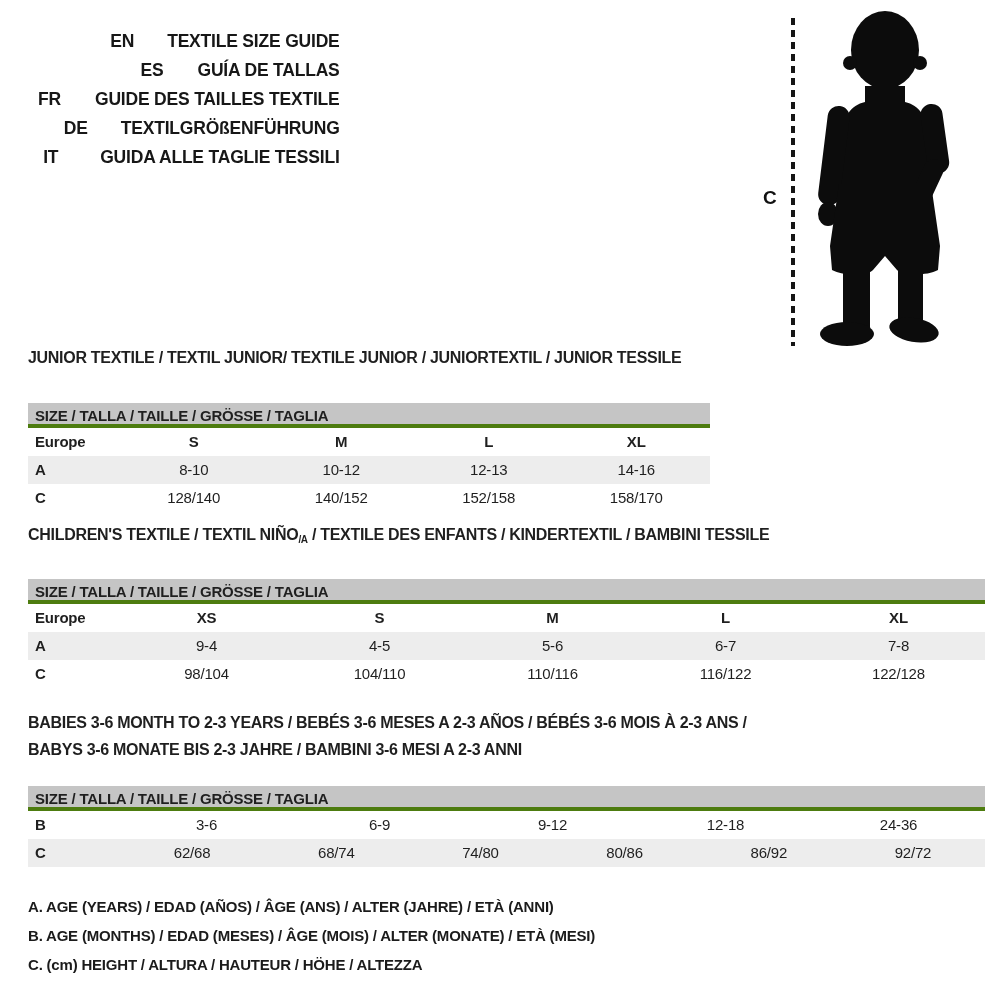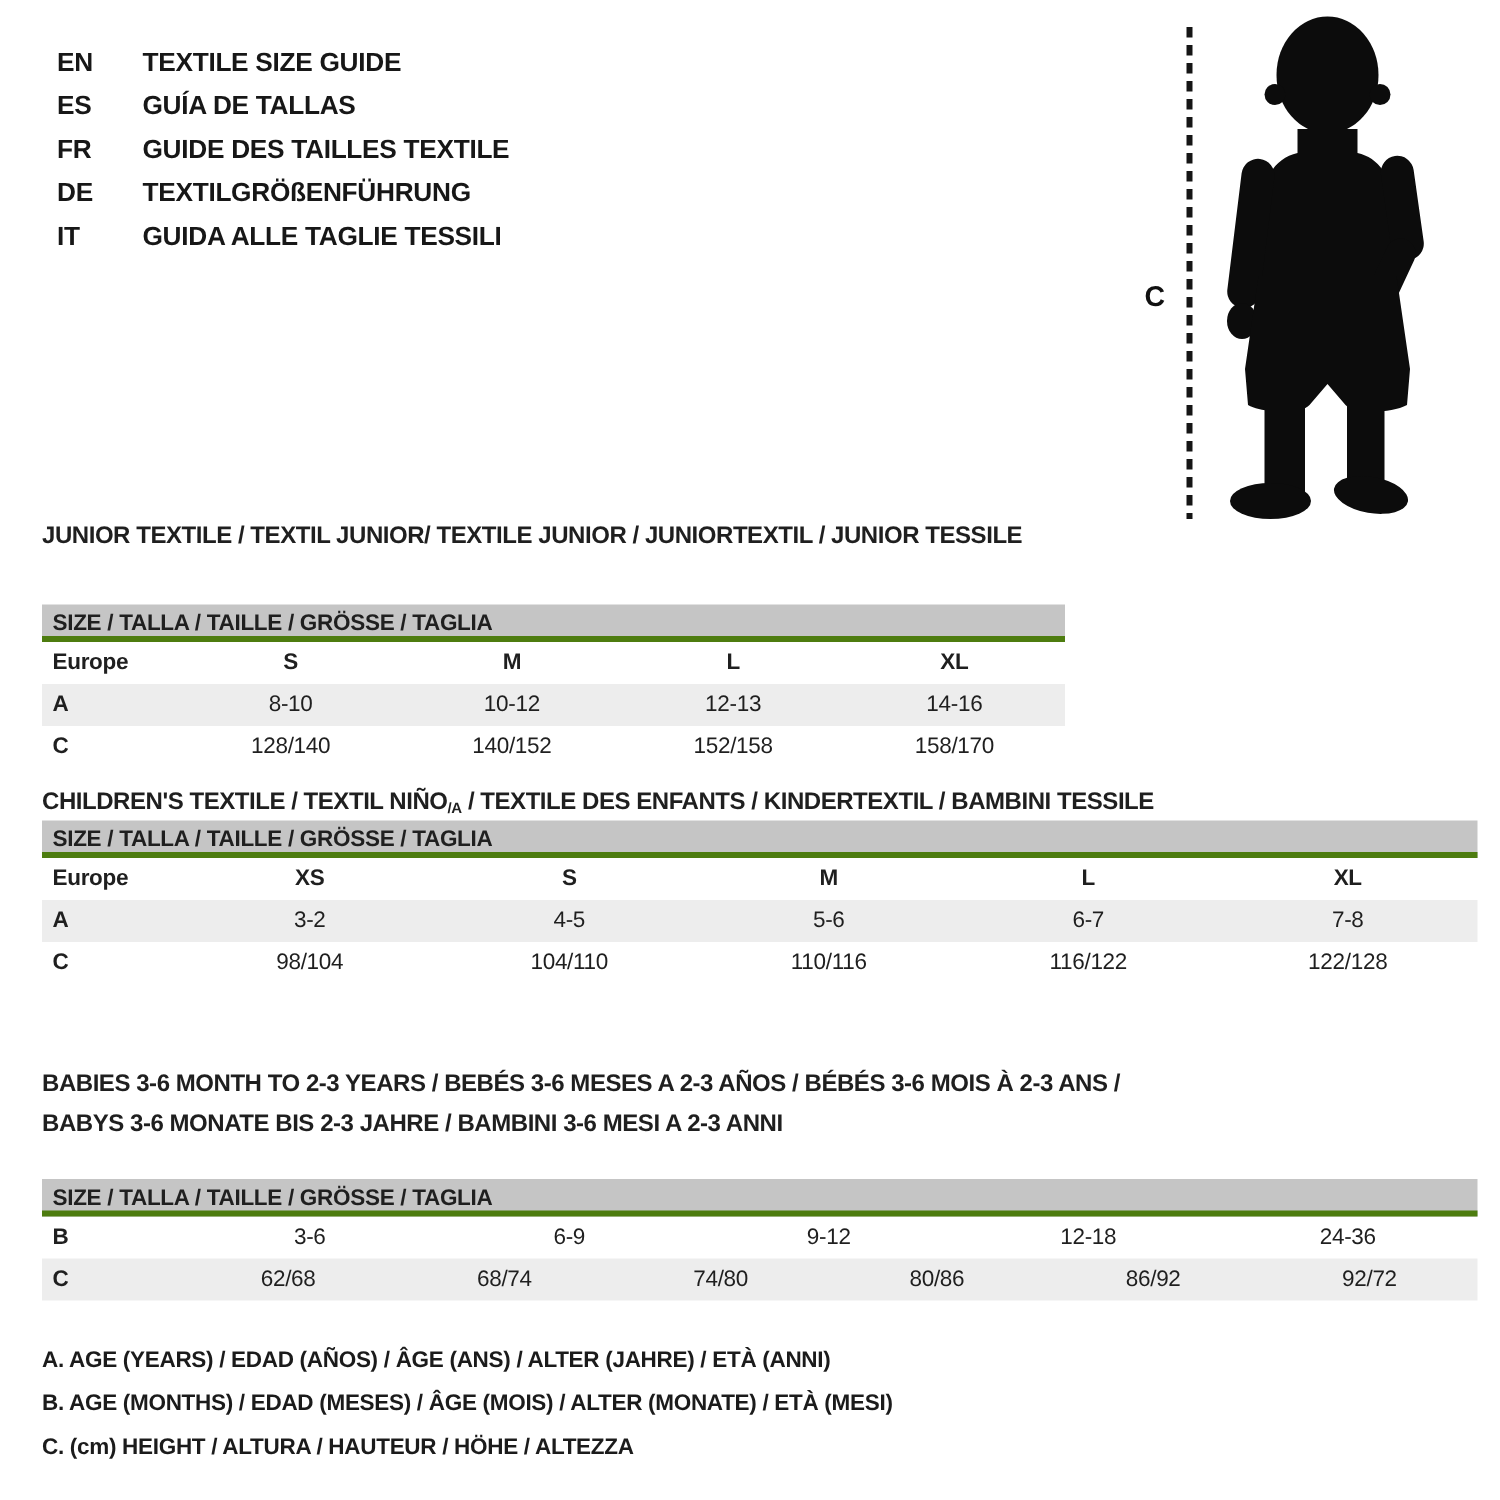--- a/index.html
+++ b/index.html
@@ -6,35 +6,35 @@
     margin: 0; padding: 0;
     width: 1000px; height: 1000px;
     background: #ffffff;
     overflow: hidden;
     font-family: "Liberation Sans", sans-serif;
   }
   .page { position: relative; width: 1000px; height: 1000px; background: #fff; color: #1f1f1f; }
 
   
   .lang-block { position: absolute; left: 38px; top: 27px; font-size: 17.5px; font-weight: 700; letter-spacing: -0.2px; color: #171717; }
-  .lang-row { display: flex; height: 29px; line-height: 29px; white-space: nowrap; }
+  .lang-row { display: flex; height: 29px; line-height: 29px; white-space: nowrap; justify-content: flex-end; }
   .lang-code { width: 57px; }
 
   
   .figure { position: absolute; left: 755px; top: 6px; width: 215px; height: 345px; }
   .fig-c { font-family: "Liberation Sans", sans-serif; font-size: 19px; font-weight: 700; fill: #111; }
 
   
   .section { position: absolute; left: 28px; }
   .s1 { top: 348px; width: 682px; }
   .s2 { top: 525px; width: 957px; }
   .s3 { top: 697px; width: 957px; }
   .section-title { font-size: 16px; line-height: 20px; font-weight: 700; letter-spacing: -0.3px; white-space: nowrap; margin: 0; }
   .s1 .section-title { margin-bottom: 35px; }
-  .s2 .section-title { }
+  .s2 .section-title { margin-bottom: 32px; }
   .s3 .section-title { line-height: 27px; margin-bottom: 23px; margin-top: 12px; }
   .title-sub { font-size: 10px; position: relative; top: 3px; }
 
   .size-bar { height: 25px; line-height: 25px; background: #c5c5c5; border-bottom: 4px solid #4d7c0f; font-size: 15px; font-weight: 700; letter-spacing: -0.2px; padding-left: 7px; box-sizing: border-box; }
   .trow { display: flex; height: 28px; line-height: 28px; font-size: 15px; letter-spacing: -0.2px; }
   .trow.shaded { background: #ededed; }
   .tlabel { width: 92px; padding-left: 7px; box-sizing: border-box; font-weight: 700; }
   .tcell { flex: 1; text-align: center; }
   .trow.letters .tcell { font-weight: 700; }
 
@@ -123,21 +123,21 @@
     <div class="trow letters">
       <span class="tlabel">Europe</span>
       <span class="tcell">XS</span>
       <span class="tcell">S</span>
       <span class="tcell">M</span>
       <span class="tcell">L</span>
       <span class="tcell">XL</span>
     </div>
     <div class="trow shaded">
       <span class="tlabel">A</span>
-      <span class="tcell">3-2</span>
+      <span class="tcell">9-4</span>
       <span class="tcell">4-5</span>
       <span class="tcell">5-6</span>
       <span class="tcell">6-7</span>
       <span class="tcell">7-8</span>
     </div>
     <div class="trow">
       <span class="tlabel">C</span>
       <span class="tcell">98/104</span>
       <span class="tcell">104/110</span>
       <span class="tcell">110/116</span>

